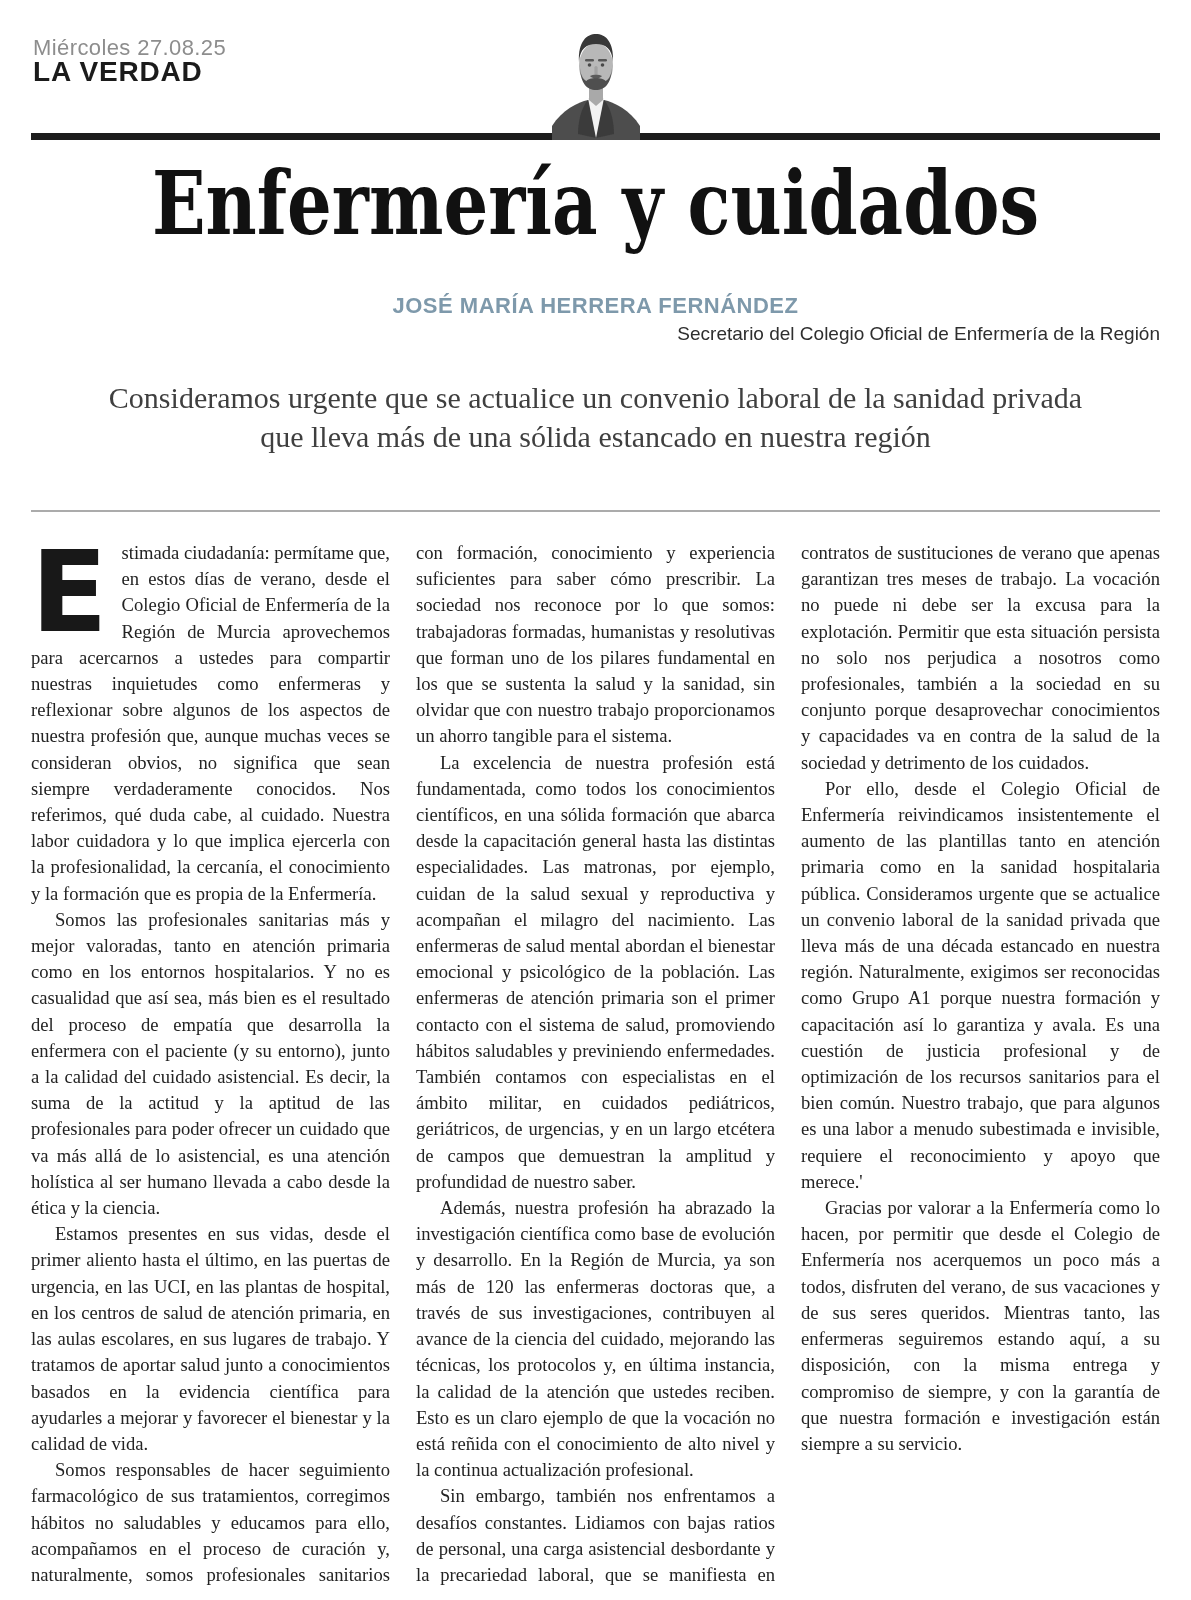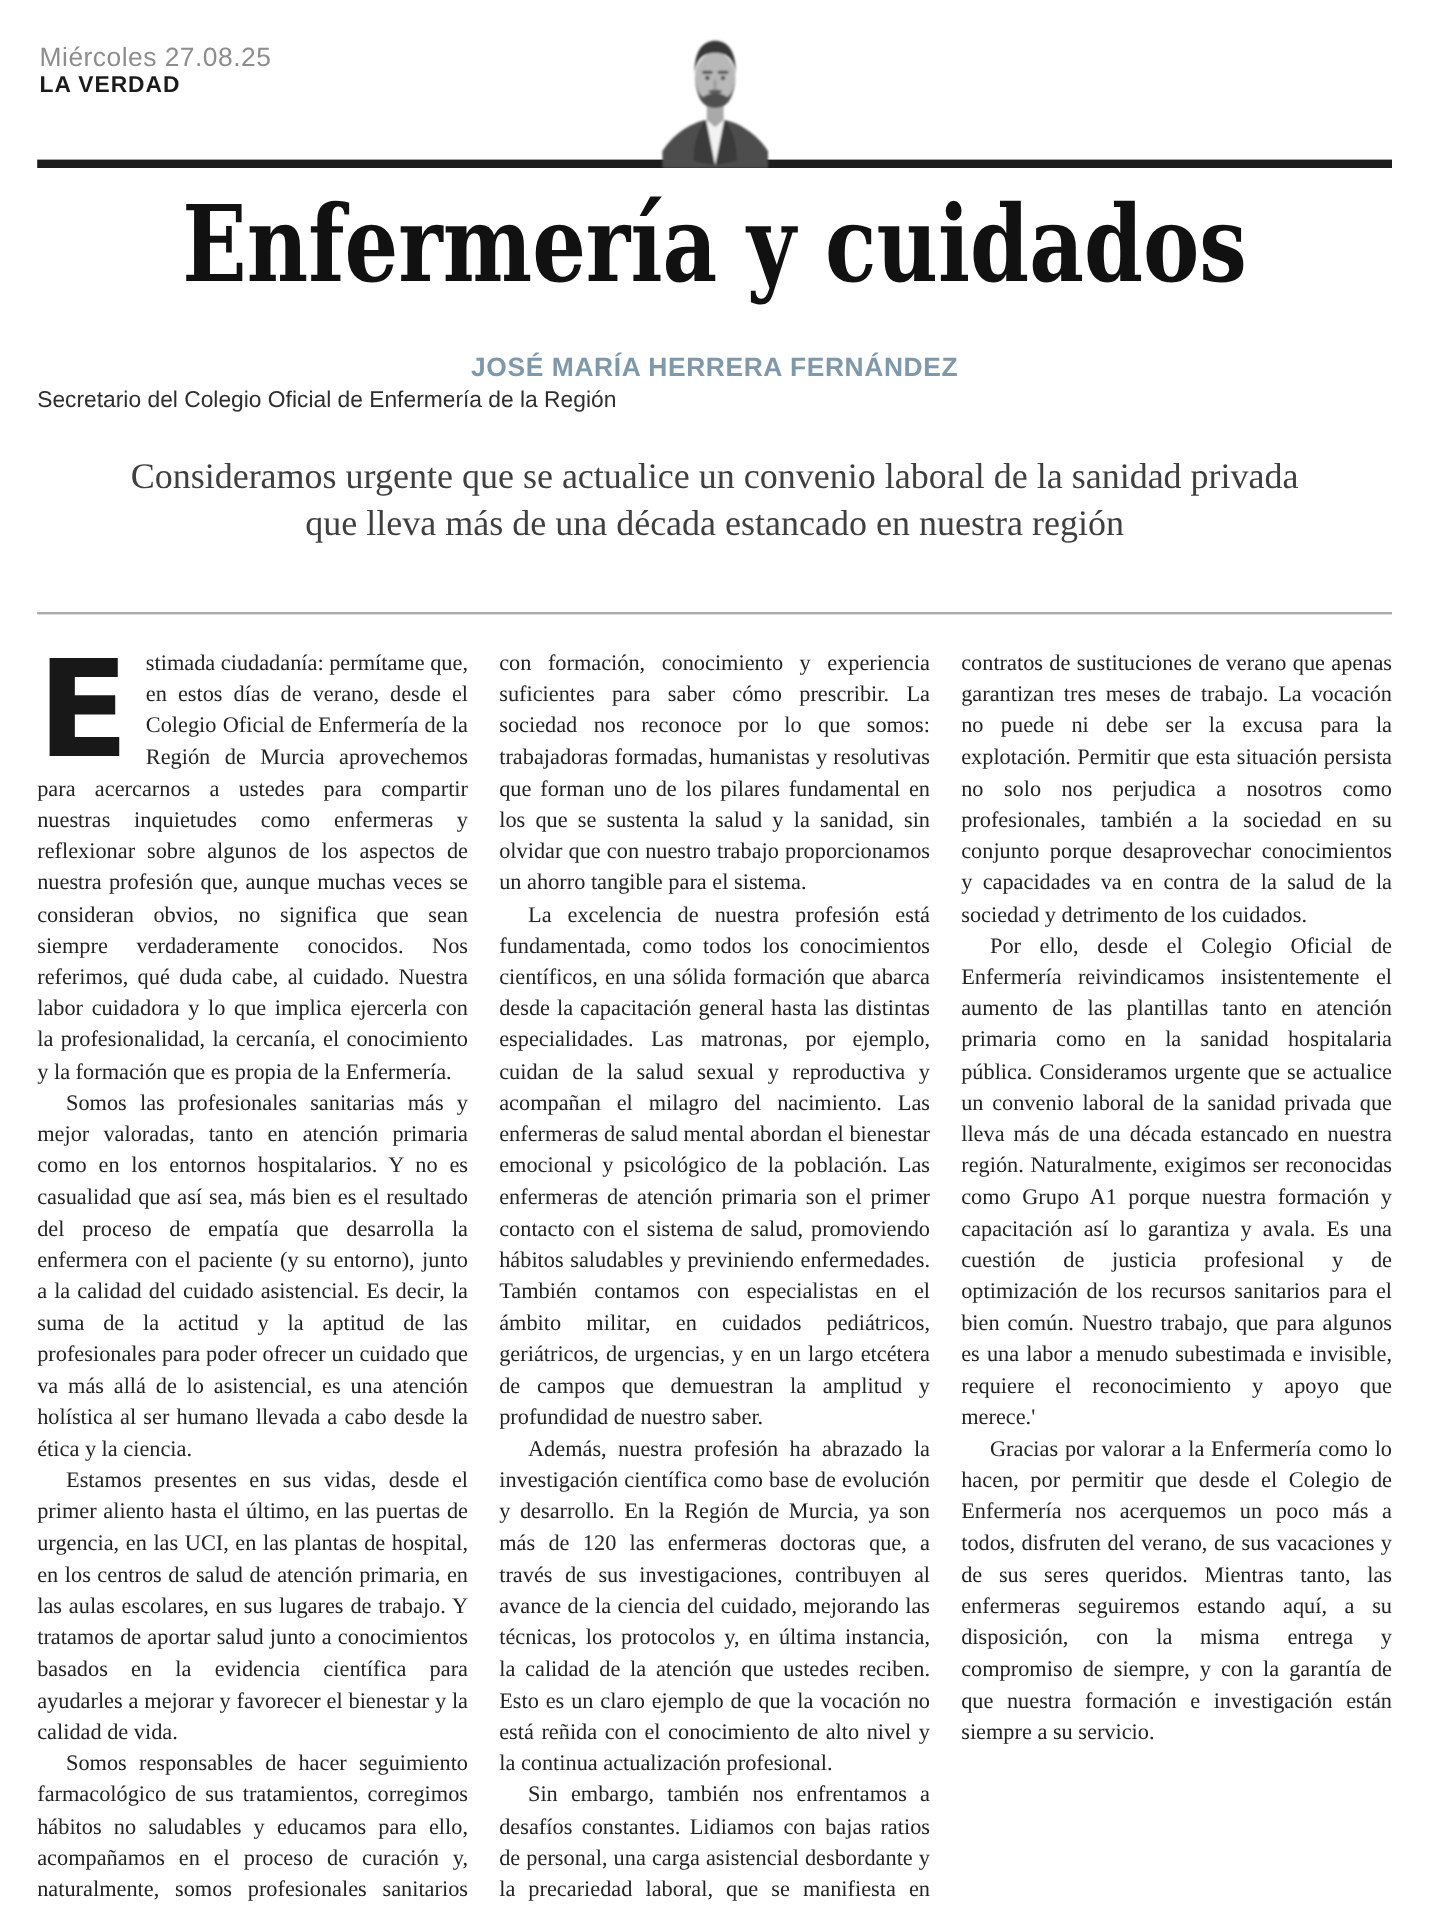--- a/index.html
+++ b/index.html
@@ -23,21 +23,21 @@
 
   
   .masthead{position:relative;height:144px;}
   .issue-date{
     position:absolute;left:2px;top:36px;
     font-family:"Liberation Sans",sans-serif;font-size:22px;line-height:24px;
     color:var(--c-date);letter-spacing:.4px;
   }
   .publication{
     position:absolute;left:2px;top:60px;
-    font-family:"Liberation Sans",sans-serif;font-weight:bold;font-size:19px;line-height:24px;
+    font-family:"Liberation Sans",sans-serif;font-weight:bold;font-size:28px;line-height:24px;
     color:var(--c-publication);letter-spacing:.8px;
   }
   .rule-thick{
     position:absolute;left:0;right:0;top:133px;height:7px;
     background:var(--c-rule-thick);z-index:1;
   }
   .author-photo{
     position:absolute;left:50%;top:26px;transform:translateX(-50%);
     width:96px;height:114px;z-index:2;
   }
@@ -48,21 +48,21 @@
     font-family:"DejaVu Serif",serif;font-weight:bold;
     font-size:88px;line-height:86px;color:var(--c-headline);
     transform:scaleX(.8);transform-origin:center;white-space:nowrap;
   }
   .byline{
     margin-top:48px;text-align:center;
     font-family:"Liberation Sans",sans-serif;font-weight:bold;
     font-size:22px;line-height:24px;color:var(--c-byline);letter-spacing:.5px;
   }
   .byline-role{
-    margin-top:4px;text-align:left;
+    margin-top:4px;text-align:right;
     font-family:"Liberation Sans",sans-serif;
     font-size:19px;line-height:24px;color:var(--c-role);
   }
   .standfirst{
     margin:32px auto 0;max-width:990px;text-align:center;
     font-family:"Liberation Serif",serif;
     font-size:30px;line-height:39px;color:var(--c-standfirst);
   }
   .rule-thin{
     margin-top:54px;height:2px;background:var(--c-rule-thin);
@@ -118,21 +118,21 @@
         <path d="M42 50 C45 48.4 51 48.4 54 50 C52 53.2 44 53.2 42 50 Z" fill="#5a5a5a"></path>
       </g>
     </svg>
   </header>
 
   <h1 class="headline">Enfermería y cuidados</h1>
 
   <div class="byline">JOSÉ MARÍA HERRERA FERNÁNDEZ</div>
   <div class="byline-role">Secretario del Colegio Oficial de Enfermería de la Región</div>
 
-  <p class="standfirst">Consideramos urgente que se actualice un convenio laboral de la sanidad privada que lleva más de una década estancado en nuestra región</p>
+  <p class="standfirst">Consideramos urgente que se actualice un convenio laboral de la sanidad privada que lleva más de una sólida estancado en nuestra región</p>
 
   <div class="rule-thin"></div>
 
   <div class="article-body">
       <p class="first"><span class="dropcap">E</span>stimada ciudadanía: permítame que, en estos días de verano, desde el Colegio Oficial de Enfermería de la Región de Murcia aprovechemos para acercarnos a ustedes para compartir nuestras inquietudes como enfermeras y reflexionar sobre algunos de los aspectos de nuestra profesión que, aunque muchas veces se consideran obvios, no significa que sean siempre verdaderamente conocidos. Nos referimos, qué duda cabe, al cuidado. Nuestra labor cuidadora y lo que implica ejercerla con la profesionalidad, la cercanía, el conocimiento y la formación que es propia de la Enfermería.</p>
       <p>Somos las profesionales sanitarias más y mejor valoradas, tanto en atención primaria como en los entornos hospitalarios. Y no es casualidad que así sea, más bien es el resultado del proceso de empatía que desarrolla la enfermera con el paciente (y su entorno), junto a la calidad del cuidado asistencial. Es decir, la suma de la actitud y la aptitud de las profesionales para poder ofrecer un cuidado que va más allá de lo asistencial, es una atención holística al ser humano llevada a cabo desde la ética y la ciencia.</p>
       <p>Estamos presentes en sus vidas, desde el primer aliento hasta el último, en las puertas de urgencia, en las UCI, en las plantas de hospital, en los centros de salud de atención primaria, en las aulas escolares, en sus lugares de trabajo. Y tratamos de aportar salud junto a conocimientos basados en la evidencia científica para ayudarles a mejorar y favorecer el bienestar y la calidad de vida.</p>
       <p>Somos responsables de hacer seguimiento farmacológico de sus tratamientos, corregimos hábitos no saludables y educamos para ello, acompañamos en el proceso de curación y, naturalmente, somos profesionales sanitarios con formación, conocimiento y experiencia suficientes para saber cómo prescribir. La sociedad nos reconoce por lo que somos: trabajadoras formadas, humanistas y resolutivas que forman uno de los pilares fundamental en los que se sustenta la salud y la sanidad, sin olvidar que con nuestro trabajo proporcionamos un ahorro tangible para el sistema.</p>
       <p>La excelencia de nuestra profesión está fundamentada, como todos los conocimientos científicos, en una sólida formación que abarca desde la capacitación general hasta las distintas especialidades. Las matronas, por ejemplo, cuidan de la salud sexual y reproductiva y acompañan el milagro del nacimiento. Las enfermeras de salud mental abordan el bienestar emocional y psicológico de la población. Las enfermeras de atención primaria son el primer contacto con el sistema de salud, promoviendo hábitos saludables y previniendo enfermedades. También contamos con especialistas en el ámbito militar, en cuidados pediátricos, geriátricos, de urgencias, y en un largo etcétera de campos que demuestran la amplitud y profundidad de nuestro saber.</p>
       <p>Además, nuestra profesión ha abrazado la investigación científica como base de evolución y desarrollo. En la Región de Murcia, ya son más de 120 las enfermeras doctoras que, a través de sus investigaciones, contribuyen al avance de la ciencia del cuidado, mejorando las técnicas, los protocolos y, en última instancia, la calidad de la atención que ustedes reciben. Esto es un claro ejemplo de que la vocación no está reñida con el conocimiento de alto nivel y la continua actualización profesional.</p>

